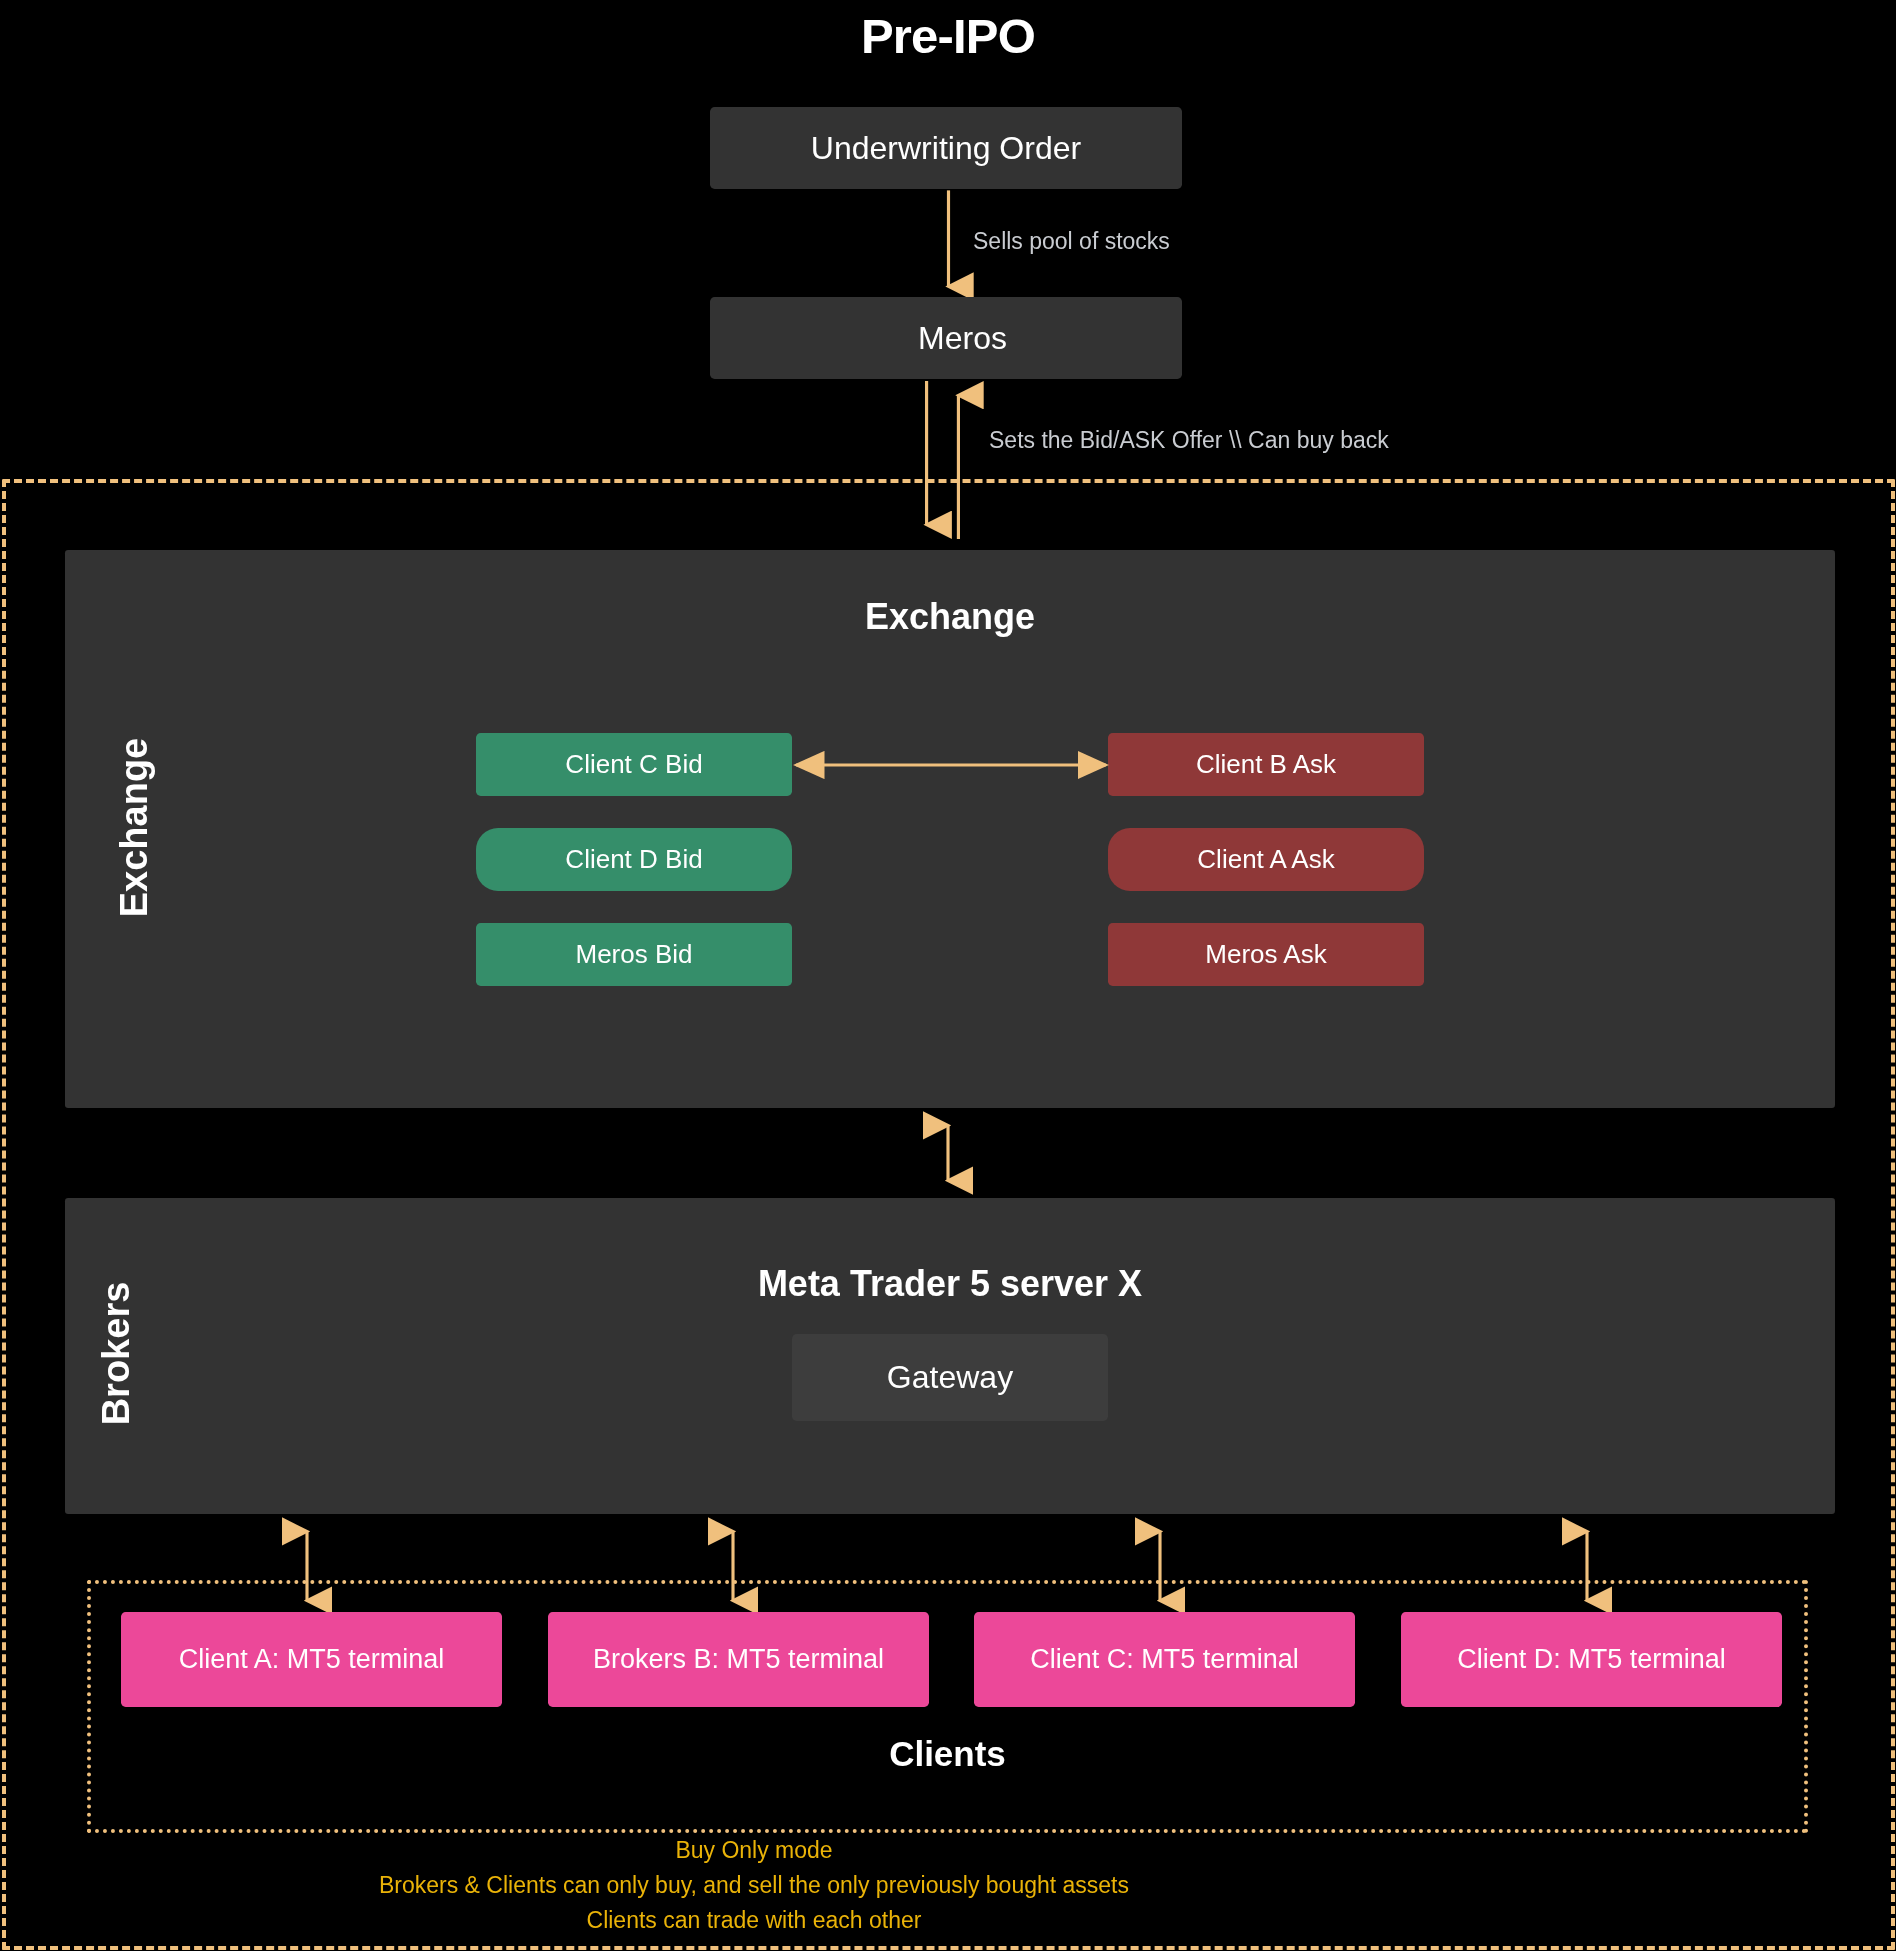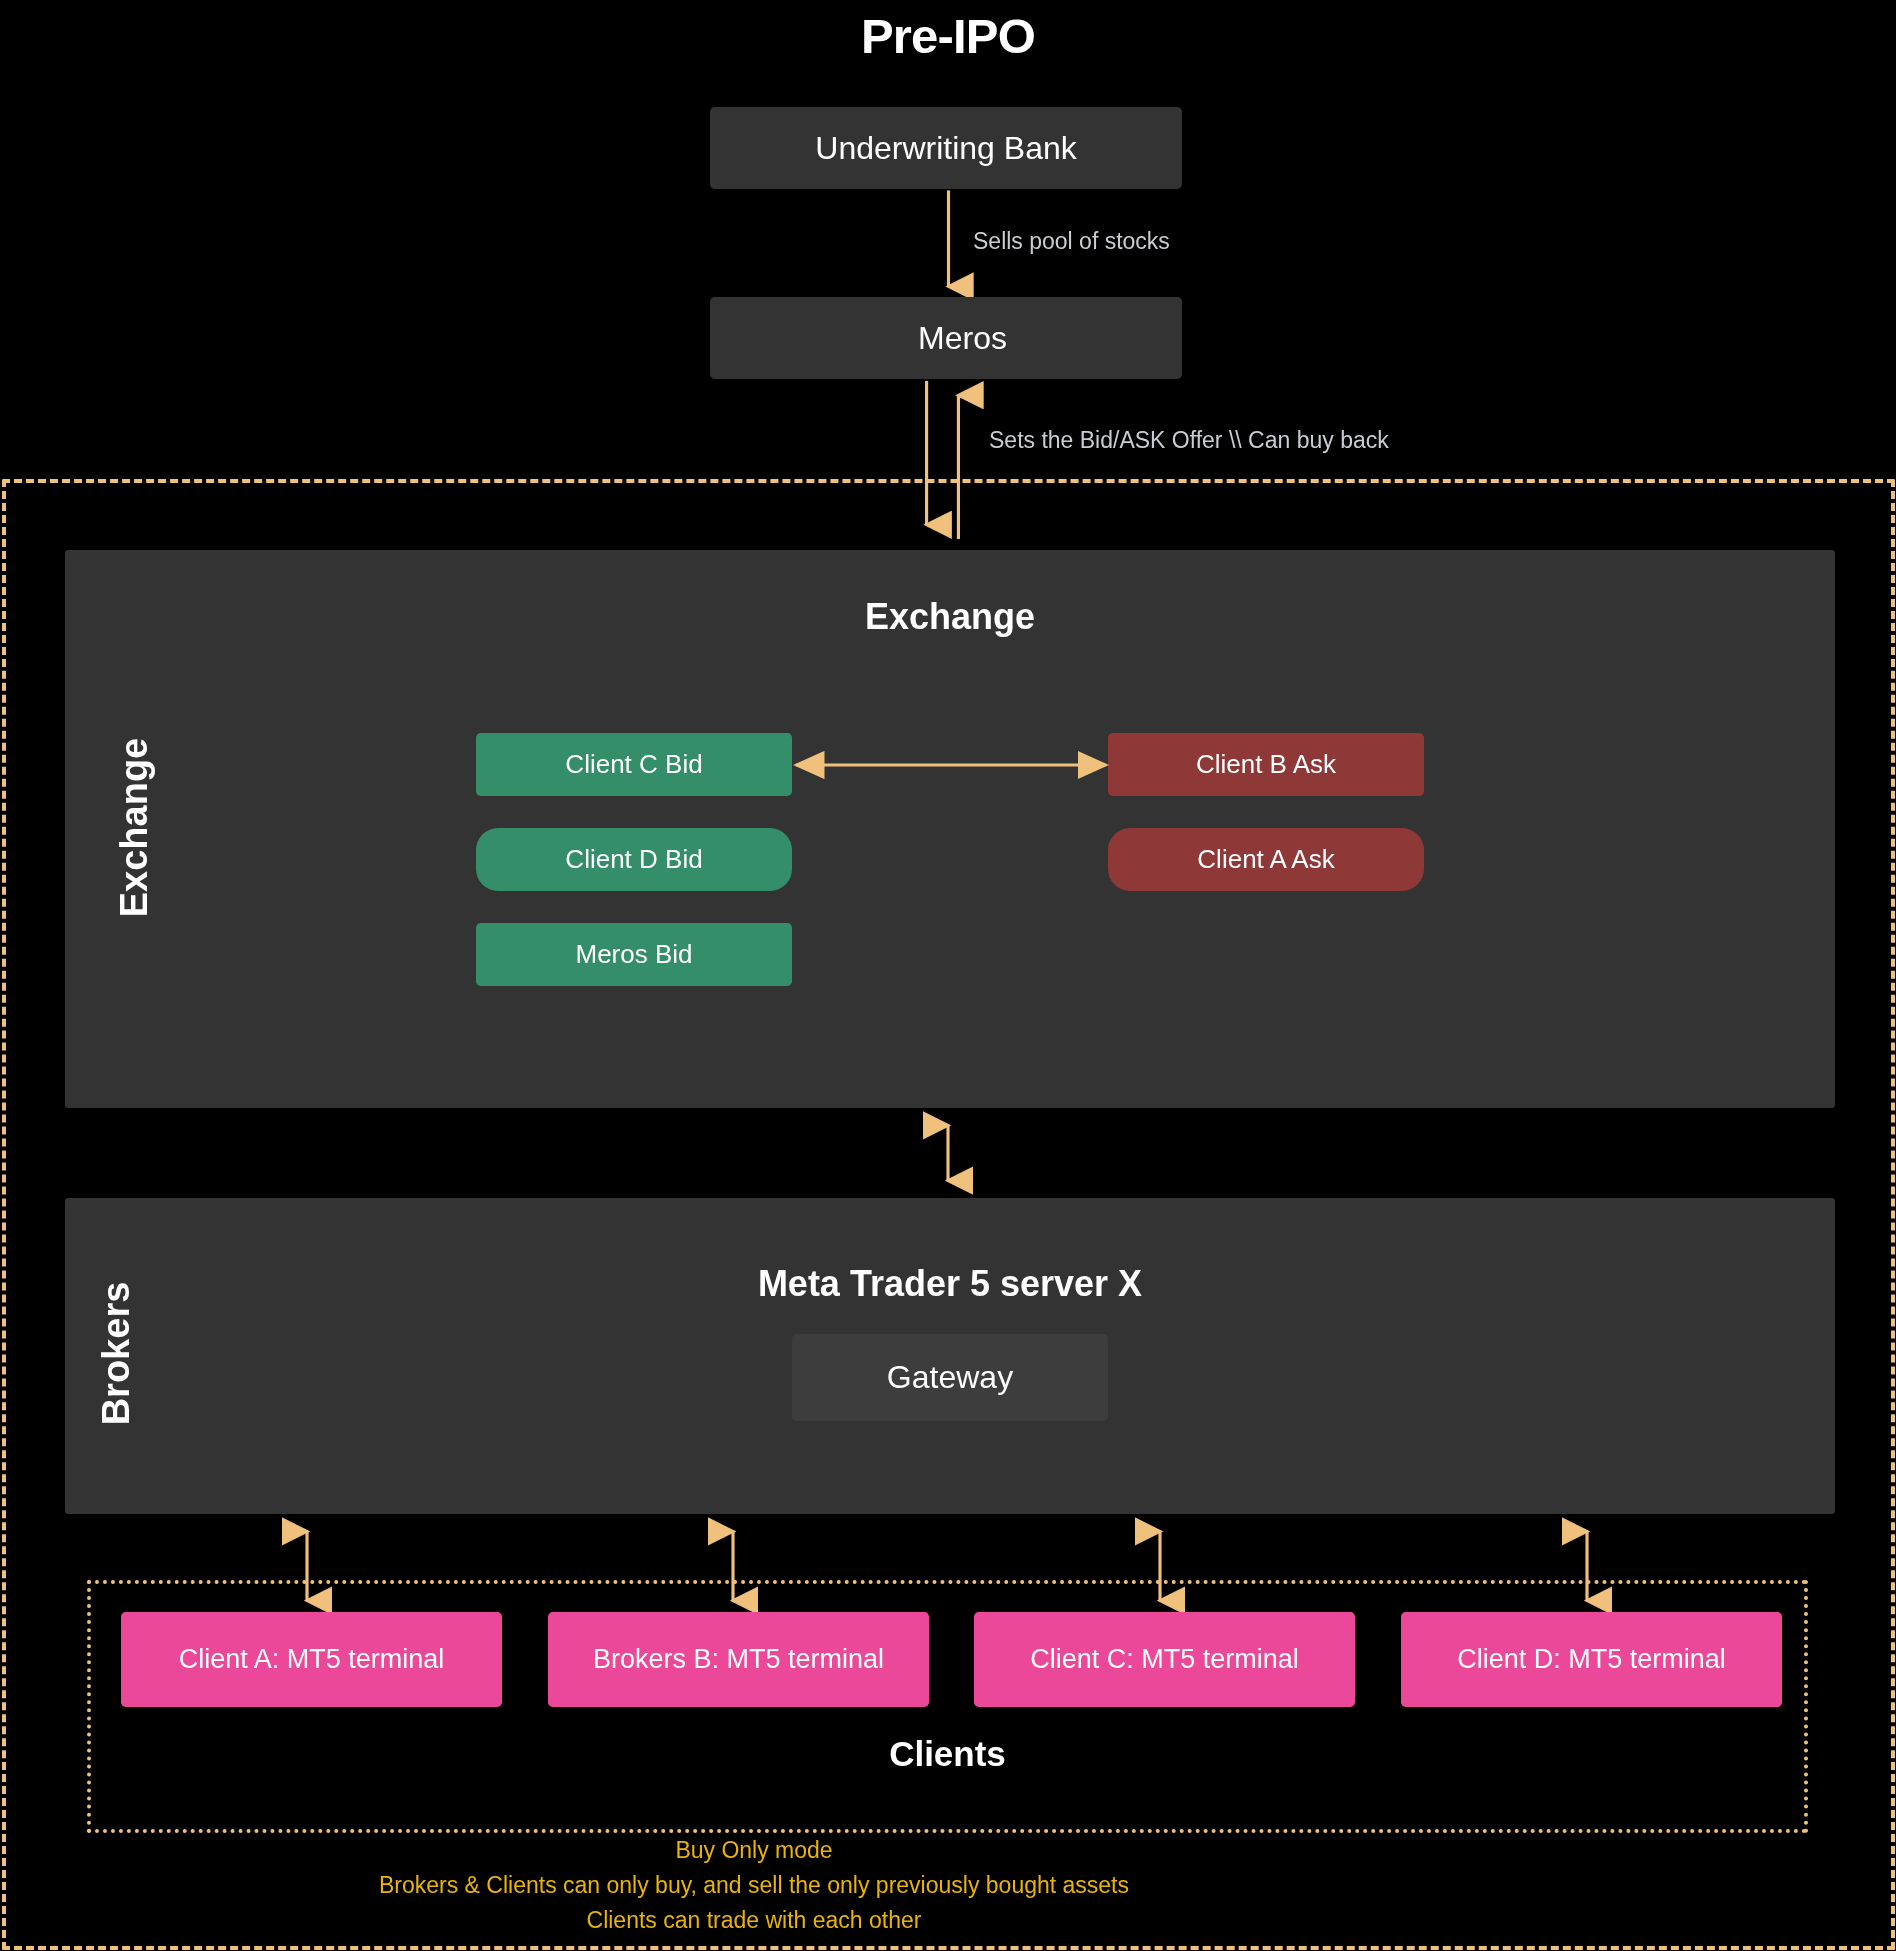--- a/index.html
+++ b/index.html
@@ -185,21 +185,21 @@
   .arrow-svg { position: absolute; overflow: visible; }
 </style>
 </head>
 <body>
 
 <div id="stage">
 
   <div class="plain-text" id="title">Pre-IPO</div>
 
   <div class="node" id="underwriting-bank">
-    <span>Underwriting Bank</span>
+    <span>Underwriting Order</span>
   </div>
 
   <svg class="arrow-svg" style="left:917px; top:190px;" width="63" height="111" viewBox="0 0 80 140">
     <defs>
       <marker id="ah-down" markerWidth="9" markerHeight="9" refX="4.5" refY="8" orient="auto">
         <path d="M0,0 L4.5,9 L9,0 Z" fill="#F0C07D"></path>
       </marker>
       <marker id="ah-up" markerWidth="9" markerHeight="9" refX="4.5" refY="1" orient="auto">
         <path d="M0,9 L4.5,0 L9,9 Z" fill="#F0C07D"></path>
       </marker>
@@ -232,20 +232,21 @@
     <div id="exchange-side-label">Exchange</div>
 
     <div class="plain-text" id="exchange-heading">Exchange</div>
 
     <div class="book-cell bid row0">Client C Bid</div>
     <div class="book-cell bid row1">Client D Bid</div>
     <div class="book-cell bid row2">Meros Bid</div>
 
     <div class="book-cell ask row0">Client B Ask</div>
     <div class="book-cell ask row1">Client A Ask</div>
+    <div class="book-cell ask row2">Meros Ask</div>
 
     <svg class="arrow-svg" style="left:724px; top:204px;" width="324" height="22" viewBox="0 0 410 28">
       <line x1="8" y1="14" x2="402" y2="14" stroke="#F0C07D" stroke-width="4" marker-start="url(#ah-left)" marker-end="url(#ah-right)"></line>
     </svg>
   </div>
 
   <svg class="arrow-svg" style="left:932px; top:1116px;" width="32" height="74" viewBox="0 0 40 94">
     <line x1="20" y1="12" x2="20" y2="82" stroke="#F0C07D" stroke-width="4" marker-start="url(#ah-up)" marker-end="url(#ah-down)"></line>
   </svg>
 

